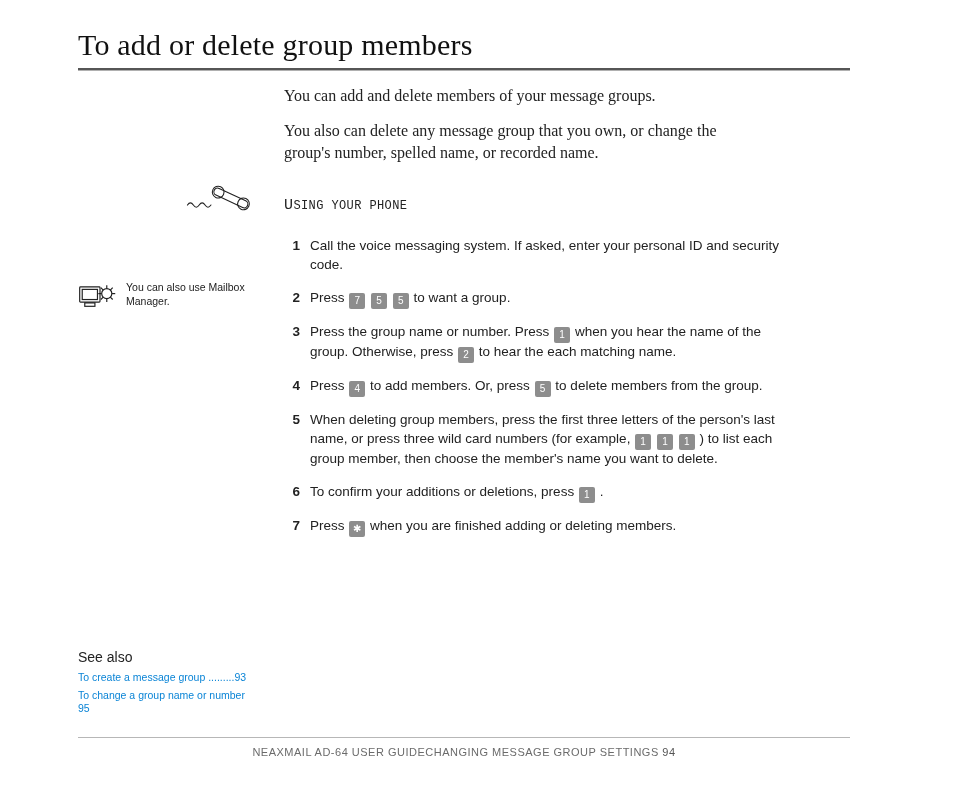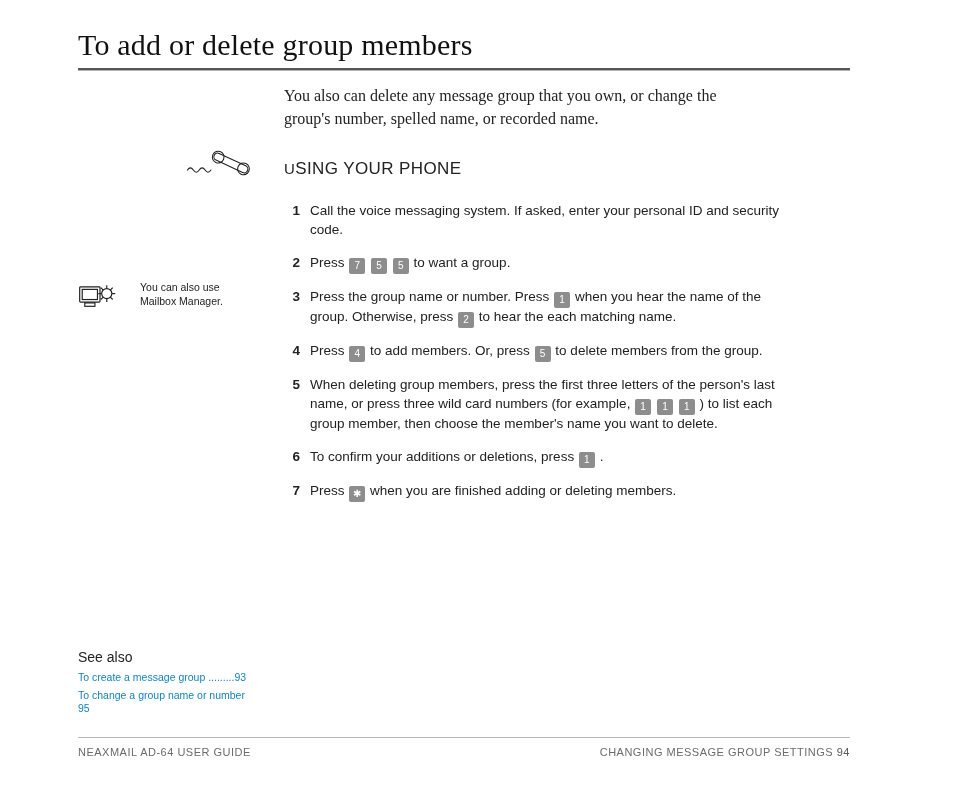--- a/index.html
+++ b/index.html
@@ -58,22 +58,22 @@
     width: 90px;
     display: flex;
     justify-content: flex-end;
   }
   .section-label {
     flex: 1;
     display: flex;
     flex-direction: column;
   }
   .section-label .lab {
-    font-family: Liberation Sans, sans-serif;
-    font-size: 17px;
+    font-family: Liberation Mono, monospace;
+    font-size: 12px;
     letter-spacing: 0.4px;
     text-transform: uppercase;
     color: #222;
   }
   .section-label .lab::first-letter {
     font-size: 15px;
   }
   .section-rule {
     flex: 1;
     height: 3px;
@@ -117,21 +117,21 @@
     font-family: "Lucida Sans", sans-serif;
   }
 
   .tip {
     position: absolute;
     left: 0;
     top: 194px;
     width: 180px;
     display: flex;
     align-items: flex-start;
-    gap: 18px;
+    gap: 4px;
   }
   .tip-text {
     font-size: 10.5px;
     line-height: 1.3;
     color: #222;
     flex: 1;
     padding-top: 2px;
   }
 
   .see-also {
@@ -164,21 +164,21 @@
     bottom: 48px;
     height: 1px;
     background: #b7b7b7;
   }
   .footer {
     position: absolute;
     left: 78px;
     right: 60px;
     bottom: 28px;
     display: flex;
-    justify-content: space-between;
+    justify-content: center;
     font-size: 11px;
     letter-spacing: 0.5px;
     color: #6b6b6b;
   }
   .footer .right .pg { margin-left: 0; color: #555; }
 
   
   .phone-svg { width: 88px; height: 40px; }
   .gear-svg { width: 44px; height: 36px; flex: none; }
 </style>
@@ -217,20 +217,21 @@
             </g>
           </svg>
         </span>
         <div class="tip-text">You can also use Mailbox Manager.</div>
       </div>
     </div>
 
     <div class="main">
 
       <div class="intro">
+        <p>You can add and delete members of your message groups.</p>
         <p>You also can delete any message group that you own, or change the group's number, spelled name, or recorded name.</p>
       </div>
 
       <div class="phone-row" style="margin-left:-100px;">
         <span class="phone-icon-holder">
           <svg class="phone-svg" viewBox="0 0 120 54">
             <g fill="none" stroke="#222" stroke-width="1.5" stroke-linecap="round">
 
               <path d="M2 38 q4 -6 8 0 q4 6 8 0 q4 -6 8 0 q4 6 8 0"></path>
 

